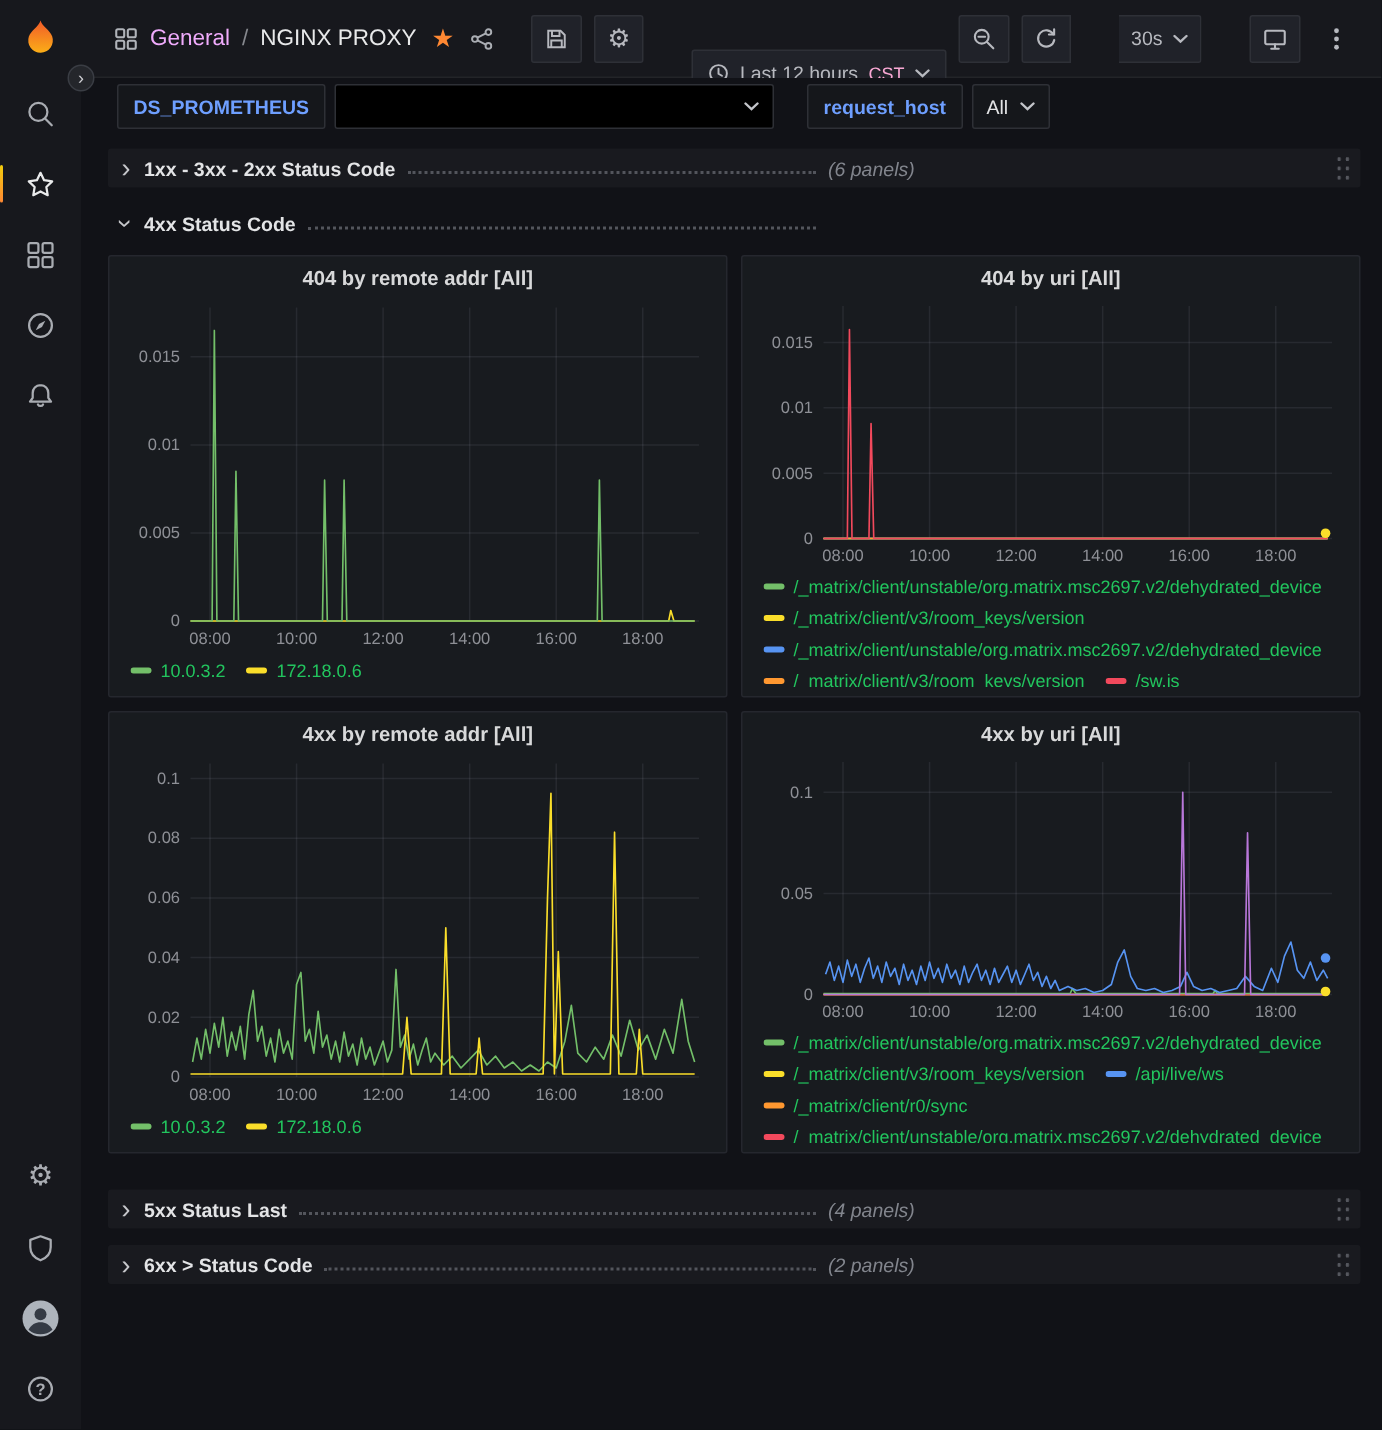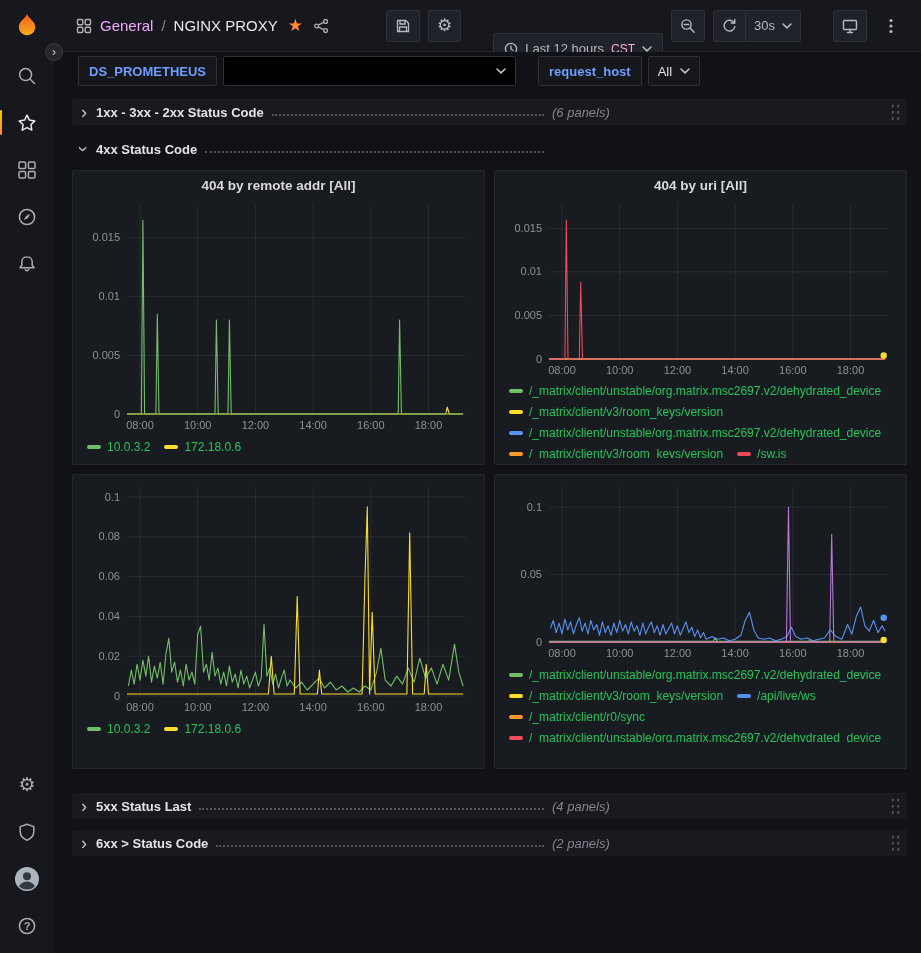--- a/index.html
+++ b/index.html
@@ -25,21 +25,21 @@
   .breadcrumb a { color:#f0abfc; text-decoration:none; cursor:pointer; }
   .bc-title { color:#e8e9ea; }
   .bc-sep { color:#86888e; }
   .bc-star { color:#FF8833; font-size:17px; margin-left:2px; cursor:pointer; }
   .bc-share { color:#aaadb3; display:flex; cursor:pointer; margin-left:2px; }
   .nav-actions { margin-left:auto; display:flex; align-items:center; gap:8px; }
   .nav-btn { height:32px; min-width:32px; display:flex; align-items:center; justify-content:center; gap:7px;
       background:#202229; border:1px solid #2e3037; border-radius:2px; color:#b7b9bf; font-size:13px;
       padding:0 8px; cursor:pointer; font-family:inherit; }
   .nav-btn.plain { background:transparent; border-color:transparent; }
-  .btn-group { display:flex; }
+  .btn-group { display:flex;gap:32px; }
   .btn-group .nav-btn:first-child { border-radius:2px 0 0 2px; }
   .btn-group .nav-btn:last-child { border-radius:0 2px 2px 0; border-left:none; }
   .time-btn { padding:0 10px;margin-top:46px; }
   .tz { color:#f9a8d4; font-size:12px; }
   .gap-lg { width:16px; }
 
   
   .subnav { height:38px; display:flex; align-items:center; gap:22px; padding:0 14px 0 24px; background:#111217; }
   .var-group { display:flex; align-items:center; gap:6px; }
   .var-label { display:flex; align-items:center; height:30px; padding:0 10px; background:#15171b;
@@ -376,20 +376,21 @@
                 <i class="lg-swatch" style="background: rgb(255, 152, 48);"></i>
                 <span>/_matrix/client/v3/room_keys/version</span>
               </span>
               <span class="lg-item">
                 <i class="lg-swatch" style="background: rgb(242, 73, 92);"></i>
                 <span>/sw.js</span>
               </span>
             </div>
         </section>
         <section class="panel">
+          <h2 class="panel-title">4xx by remote addr [All]</h2>
           <div class="chart chart-tall">
               <svg width="395" height="237">
                 <line class="grid-line" x1="46" x2="385" y1="217.0" y2="217.0"></line>
                 <text class="tick" x="39" y="220.5" text-anchor="end">0</text>
                 <line class="grid-line" x1="46" x2="385" y1="177.2" y2="177.2"></line>
                 <text class="tick" x="39" y="180.7" text-anchor="end">0.02</text>
                 <line class="grid-line" x1="46" x2="385" y1="137.4" y2="137.4"></line>
                 <text class="tick" x="39" y="140.9" text-anchor="end">0.04</text>
                 <line class="grid-line" x1="46" x2="385" y1="97.6" y2="97.6"></line>
                 <text class="tick" x="39" y="101.1" text-anchor="end">0.06</text>
@@ -418,20 +419,21 @@
                 <i class="lg-swatch" style="background: rgb(115, 191, 105);"></i>
                 <span>10.0.3.2</span>
               </span>
               <span class="lg-item">
                 <i class="lg-swatch" style="background: rgb(250, 222, 42);"></i>
                 <span>172.18.0.6</span>
               </span>
             </div>
         </section>
         <section class="panel">
+          <h2 class="panel-title">4xx by uri [All]</h2>
           <div class="chart chart-short">
               <svg width="395" height="183">
                 <line class="grid-line" x1="46" x2="385" y1="163.0" y2="163.0"></line>
                 <text class="tick" x="39" y="166.5" text-anchor="end">0</text>
                 <line class="grid-line" x1="46" x2="385" y1="95.6" y2="95.6"></line>
                 <text class="tick" x="39" y="99.1" text-anchor="end">0.05</text>
                 <line class="grid-line" x1="46" x2="385" y1="28.2" y2="28.2"></line>
                 <text class="tick" x="39" y="31.7" text-anchor="end">0.1</text>
                 <line class="grid-line" x1="59.0" x2="59.0" y1="8" y2="163"></line>
                 <text class="tick" x="59.0" y="178" text-anchor="middle">08:00</text>

